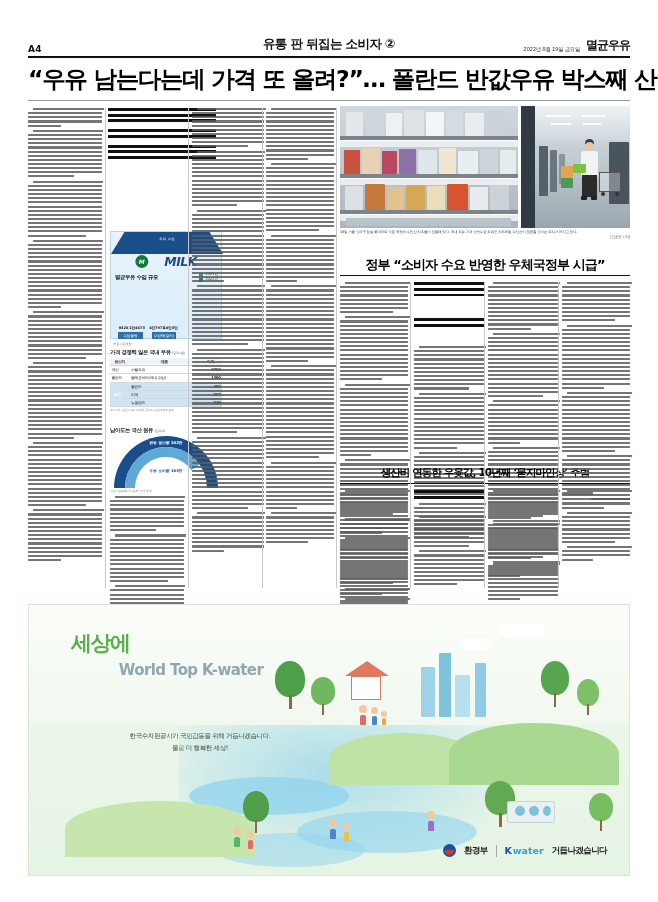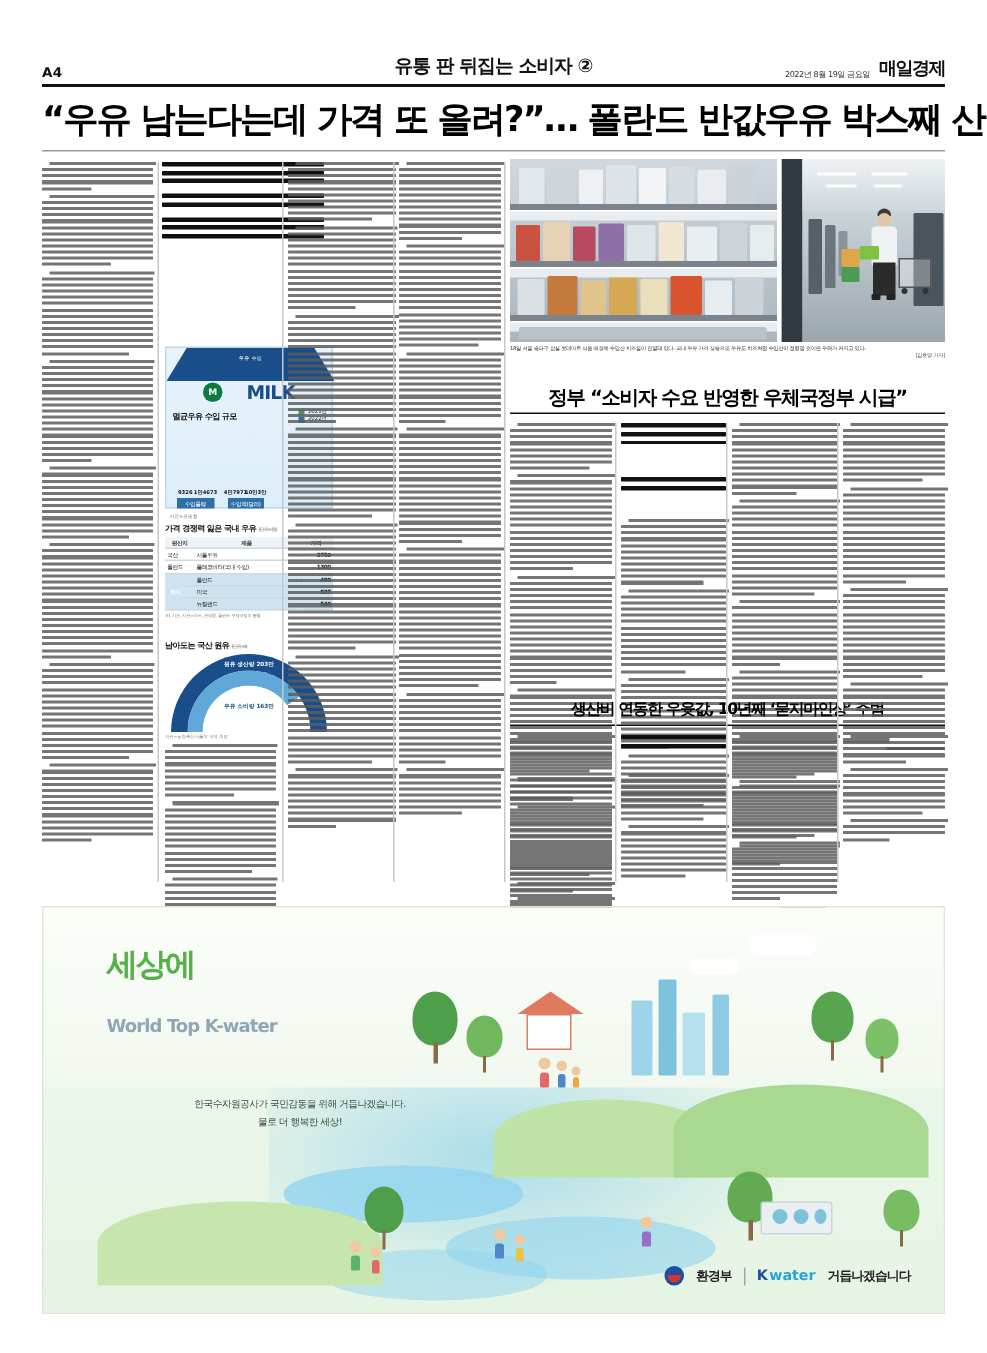--- a/index.html
+++ b/index.html
@@ -70,21 +70,21 @@
   .carton-top {
     position: absolute; left: 0; top: 0; width: 112px; height: 22px;
     background: #1a4e8a; clip-path: polygon(12% 0,88% 0,100% 100%,0 100%);
   }
   .carton-top-txt {
     position: absolute; left: 0; top: 5px; width: 112px; text-align: center;
     color: #fff; font-size: 3.4px; letter-spacing: .2px;
   }
   .milk-logo {
     position: absolute; left: 50%; top: 22px; transform: translateX(-50%);
-    display: flex; align-items: center; gap: 16px;
+    display: flex; align-items: center; gap: 16px; font-style: italic;
   }
   .milk-badge {
     width: 13px; height: 13px; border-radius: 50%; background: #0e7a3f;
     display: flex; align-items: center; justify-content: center;
     color: #fff; font-size: 6px; font-weight: bold;
   }
   .milk-word { font-size: 12.5px; font-weight: bold; color: #1a4e8a; letter-spacing: -0.6px; }
 
   .chart-title {
     position: absolute; left: 4px; top: 42px; font-size: 5.4px; font-weight: bold;
@@ -215,21 +215,21 @@
   .ad-slogan { position: absolute; left: 42px; top: 24px; width: 240px; }
   .slg-l1 { font-size: 21px; font-weight: bold; letter-spacing: -1.5px; color: #2f8f3e; }
   .slg-l1 .c1 { color: #57b14a; }
   .slg-l2 { font-size: 21px; font-weight: bold; letter-spacing: -1.5px; margin-top: -3px; }
   .slg-l2 .o { color: #f08a24; }
   .slg-l2 .g { color: #2f8f3e; }
   .water-char {
     font-size: 30px; font-weight: bold; color: #2aa3d8; letter-spacing: -2px;
     display: inline-block; vertical-align: -5px; margin: 0 2px;
   }
-  .ad-en { font-size: 12px; font-weight: bold; color: #8fa6b3; letter-spacing: -0.6px; margin-top: 20px; }
+  .ad-en { font-size: 15px; font-weight: bold; color: #8fa6b3; letter-spacing: -0.6px; margin-top: 4px; text-align: center; }
   .ad-sub {
     position: absolute; left: 46px; top: 126px; width: 250px; text-align: center;
     font-size: 6.5px; color: #3b4a3b; line-height: 1.8; letter-spacing: -0.4px;
   }
   .ad-logos {
     position: absolute; right: 22px; bottom: 18px;
     display: flex; align-items: center; gap: 8px;
   }
   .govlogo { width: 13px; height: 13px; border-radius: 50%; background: #1b4fa0; position: relative; }
   .govlogo::after {
@@ -270,21 +270,21 @@
 </head>
 <body>
 
 <div class="page">
 
   <div class="masthead">
     <div class="folio">A4</div>
     <div class="section-title">유통 판 뒤집는 소비자 ②</div>
     <div class="dateline-wrap">
       <span class="dateline">2022년 8월 19일 금요일</span>
-      <span class="brand">매일경제</span>
+      <span class="brand">멸균우유</span>
     </div>
   </div>
   <div class="rule-top"></div>
 
   <div class="headline">“우유 남는다는데 가격 또 올려?”… 폴란드 반값우유 박스째 산다</div>
   <div class="rule-head"></div>
 
   <div class="col" style="left:28px; top:108px; width:74px;">
     <div class="para">
       <div class="tline ind" style="width:96%"></div>

